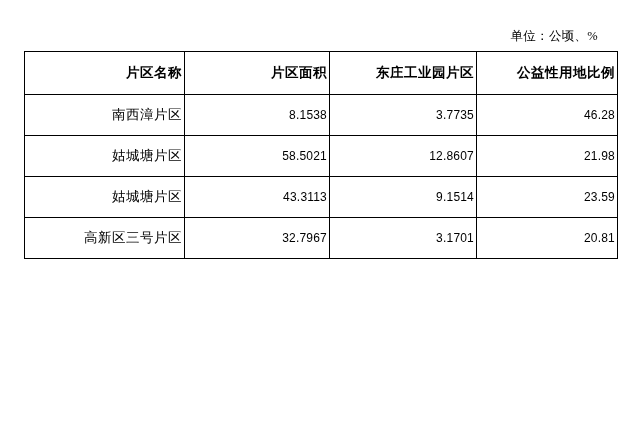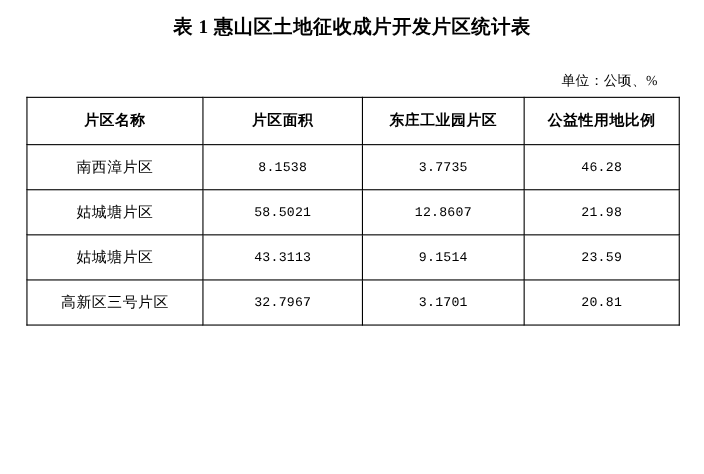--- a/index.html
+++ b/index.html
@@ -41,26 +41,26 @@
   }
   table.stat-table {
     border-collapse: collapse;
     width: 593px;
     margin: 0 auto;
     table-layout: fixed;
   }
   table.stat-table th,
   table.stat-table td {
     border: 1px solid #000000;
-    text-align: center;
+    text-align: right;
     vertical-align: middle;
     font-size: 13.5px;
     height: 40px;
     padding: 0 2px;
-    font-family: Liberation Mono, monospace;
+    font-family: Liberation Sans, sans-serif;
   }
   table.stat-table thead th {
     font-weight: bold;
     height: 42px;
     font-size: 13.5px;
     letter-spacing: 0.5px;
   }
   table.stat-table tbody td.name-cell {
     letter-spacing: 0.5px;
   }
@@ -71,21 +71,20 @@
   col.c0 { width: 160px; }
   col.c1 { width: 145px; }
   col.c2 { width: 147px; }
   col.c3 { width: 141px; }
 </style>
 </head>
 <body>
 
 <div class="page">
 
-  <div class="doc-title">表 1  惠山区土地征收成片开发片区统计表</div>
 
   <div class="unit-line">单位：公顷、%</div>
 
   <table class="stat-table">
     <colgroup>
       <col class="c0">
       <col class="c1">
       <col class="c2">
       <col class="c3">
     </colgroup>

